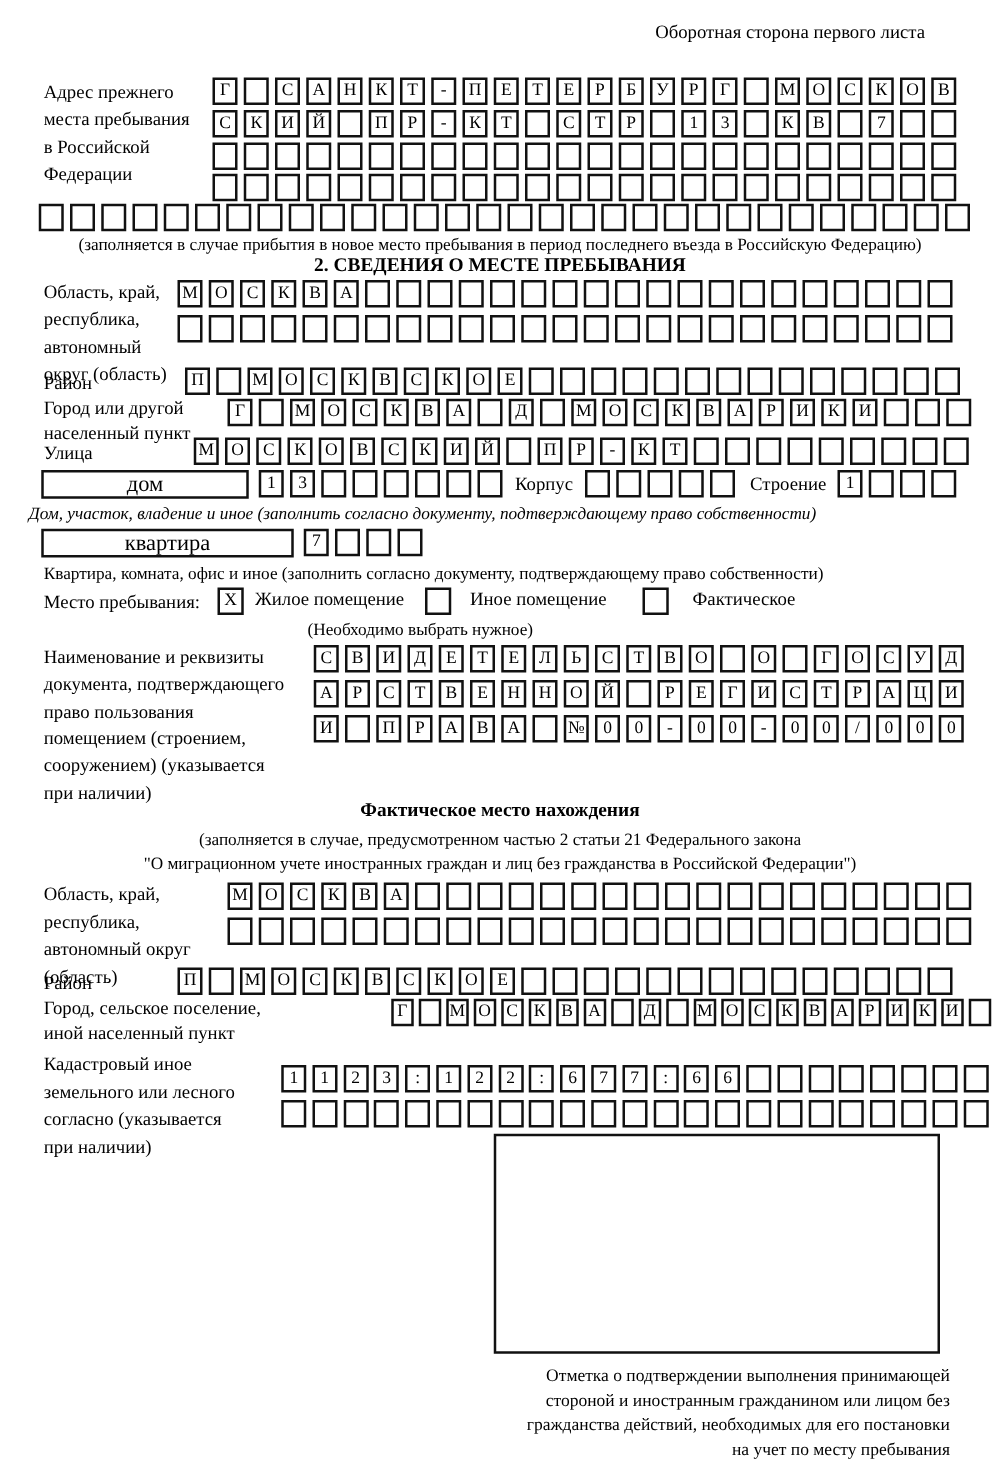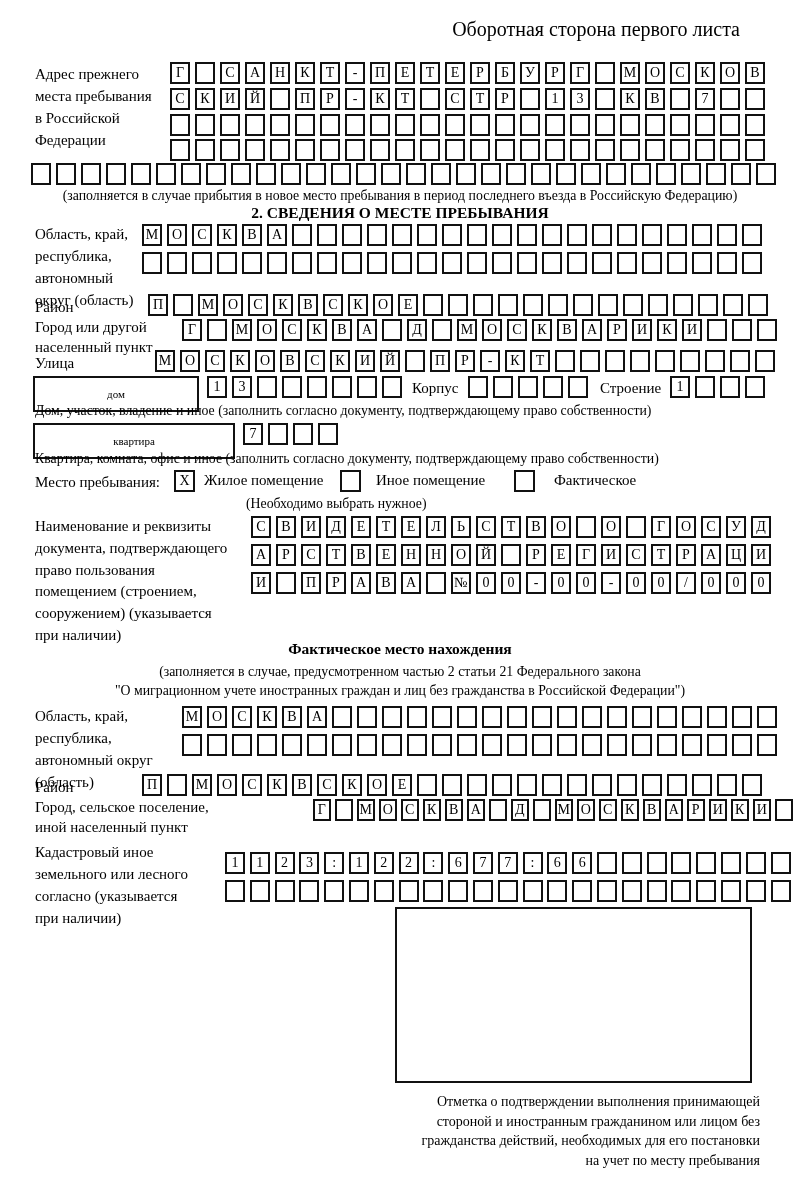--- a/index.html
+++ b/index.html
@@ -7,40 +7,40 @@
   .page {
     position: relative;
     width: 800px;
     height: 1180px;
     background: #ffffff;
     color: #000;
     font-family: "Liberation Serif", "DejaVu Serif", serif;
     overflow: hidden;
   }
   .abs { position: absolute; }
-  .hdr { font-size: 20px; }
+  .hdr { font-size: 15px; }
   .lbl { font-size: 15px; line-height: 22px; }
   .lbl.tight { line-height: 19.5px; }
   .cellrow { position: absolute; display: flex; gap: 5px; }
   .cell {
     width: 20px; height: 22px;
     border: 2px solid #111;
     display: flex; align-items: center; justify-content: center;
     font-size: 14px; line-height: 1;
     background: #fff; flex: none;
   }
   .cellrow.narrow { gap: 4.5px; }
   .cellrow.narrow .cell { width: 17.5px; }
   .cellrow.kad { gap: 4.8px; }
   .widebox {
     position: absolute;
     border: 2px solid #111;
-    height: 36px;
+    height: 23px;
     display: flex; align-items: center; justify-content: center;
-    font-size: 11px;
+    font-size: 18px;
   }
   .caption { font-size: 13.8px; white-space: nowrap; }
   .note { font-size: 13.8px; text-align: center; width: 800px; }
   .title { font-size: 15.5px; font-weight: bold; text-align: center; width: 800px; }
   .chk {
     position: absolute;
     width: 21px; height: 22px;
     border: 2px solid #111;
     display: flex; align-items: center; justify-content: center;
     font-size: 14px;
@@ -371,21 +371,21 @@
       <span class="cell"></span>
       <span class="cell"></span>
     </div>
   <div class="abs lbl" style="left:600px; top:377px;">Строение</div>
   <div class="cellrow" style="left:670px; top:376px;">
       <span class="cell">1</span>
       <span class="cell"></span>
       <span class="cell"></span>
       <span class="cell"></span>
     </div>
-  <div class="abs caption" style="left:35px; top:403px;">Дом, участок, владение и иное (заполнить согласно документу, подтверждающему право собственности)</div>
+  <div class="abs caption" style="left:23px; top:403px;font-style:italic;">Дом, участок, владение и иное (заполнить согласно документу, подтверждающему право собственности)</div>
 
   <div class="widebox" style="left:33px; top:423px; width:202px;">квартира</div>
   <div class="cellrow" style="left:243px; top:423px;">
       <span class="cell">7</span>
       <span class="cell"></span>
       <span class="cell"></span>
       <span class="cell"></span>
     </div>
   <div class="abs caption" style="left:35px; top:451px;">Квартира, комната, офис и иное (заполнить согласно документу, подтверждающему право собственности)</div>
 

